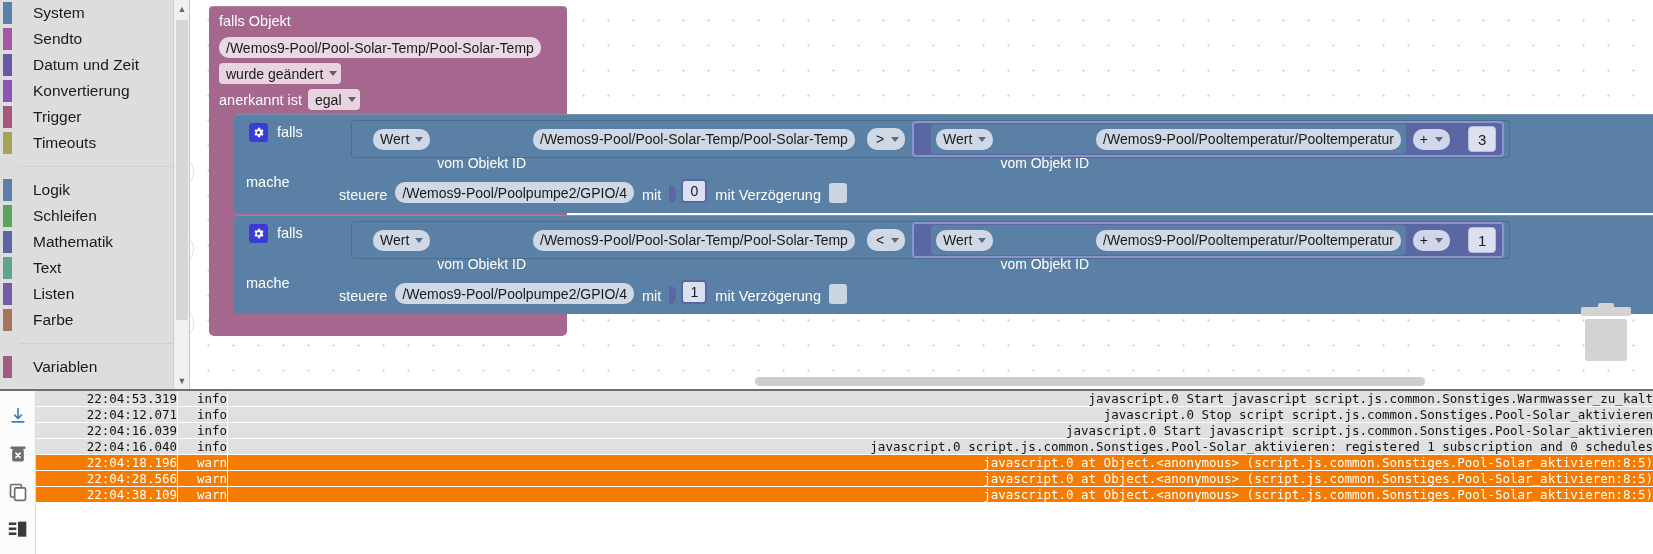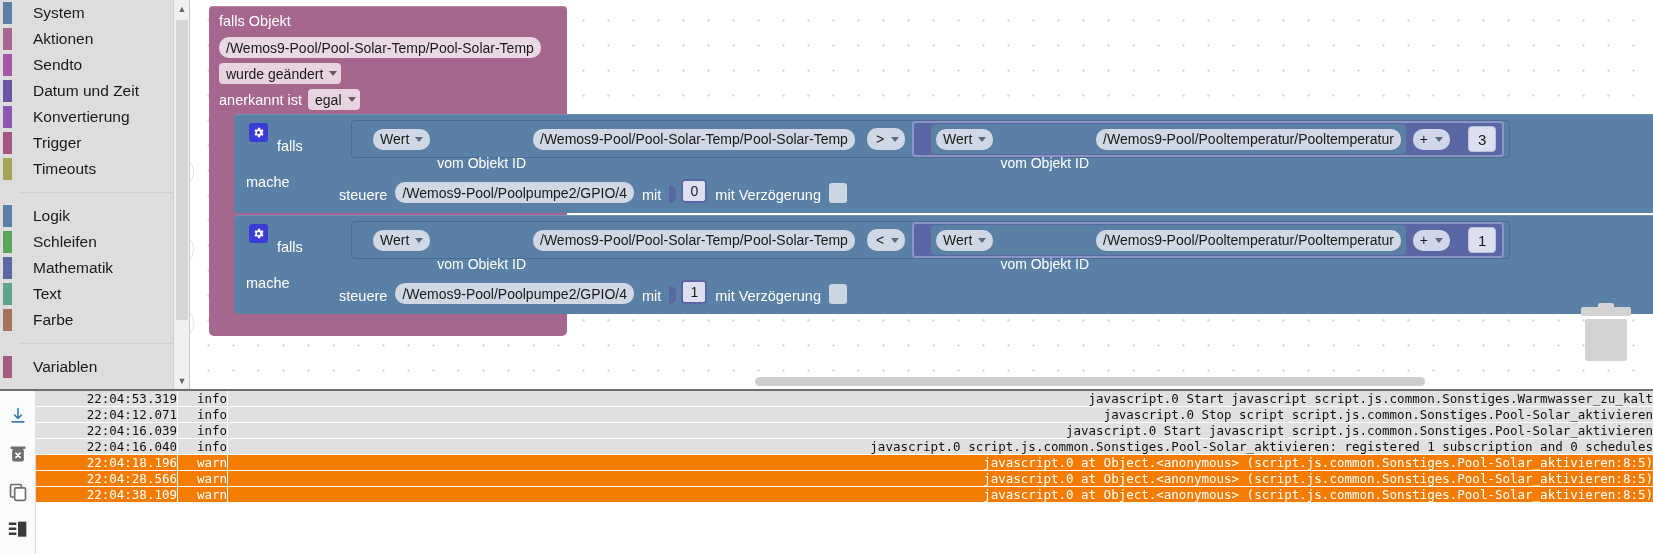--- a/index.html
+++ b/index.html
@@ -157,21 +157,21 @@
     position: absolute;
     left: 15px; top: 9px;
     width: 19px; height: 19px;
     background: #3b3bd6;
     border-radius: 3px;
     display: flex; align-items: center; justify-content: center;
   }
   .gear-icon svg { display: block; }
   .if-word {
     position: absolute;
-    left: 43px; top: 24px;
+    left: 43px; top: 10px;
     color: #ffffff;
     font-size: 14.5px;
   }
   .do-word {
     position: absolute;
     left: 12px; top: 60px;
     color: #ffffff;
     font-size: 14.5px;
   }
 
@@ -411,24 +411,20 @@
 <div id="app">
 
   <div class="toolbox">
     <div class="cat-list">
 
       <div class="cat-row">
         <span class="cat-swatch" style="background:#5b80a5"></span>
         <span>System</span>
       </div>
       <div class="cat-row">
-        <span class="cat-swatch" style="background:#a5678e"></span>
-        <span>Aktionen</span>
-      </div>
-      <div class="cat-row">
         <span class="cat-swatch" style="background:#a556a5"></span>
         <span>Sendto</span>
       </div>
       <div class="cat-row">
         <span class="cat-swatch" style="background:#6b56a5"></span>
         <span>Datum und Zeit</span>
       </div>
       <div class="cat-row">
         <span class="cat-swatch" style="background:#8b56b5"></span>
         <span>Konvertierung</span>
@@ -454,20 +450,24 @@
         <span class="cat-swatch" style="background:#5ba55b"></span>
         <span>Schleifen</span>
       </div>
       <div class="cat-row">
         <span class="cat-swatch" style="background:#5b67a5"></span>
         <span>Mathematik</span>
       </div>
       <div class="cat-row">
         <span class="cat-swatch" style="background:#5ba58c"></span>
         <span>Text</span>
+      </div>
+      <div class="cat-row">
+        <span class="cat-swatch" style="background:#745ba5"></span>
+        <span>Listen</span>
       </div>
       <div class="cat-row">
         <span class="cat-swatch" style="background:#a5745b"></span>
         <span>Farbe</span>
       </div>
 
       <div class="cat-gap"></div>
       <div class="cat-sep"></div>
       <div class="cat-gap"></div>
 

